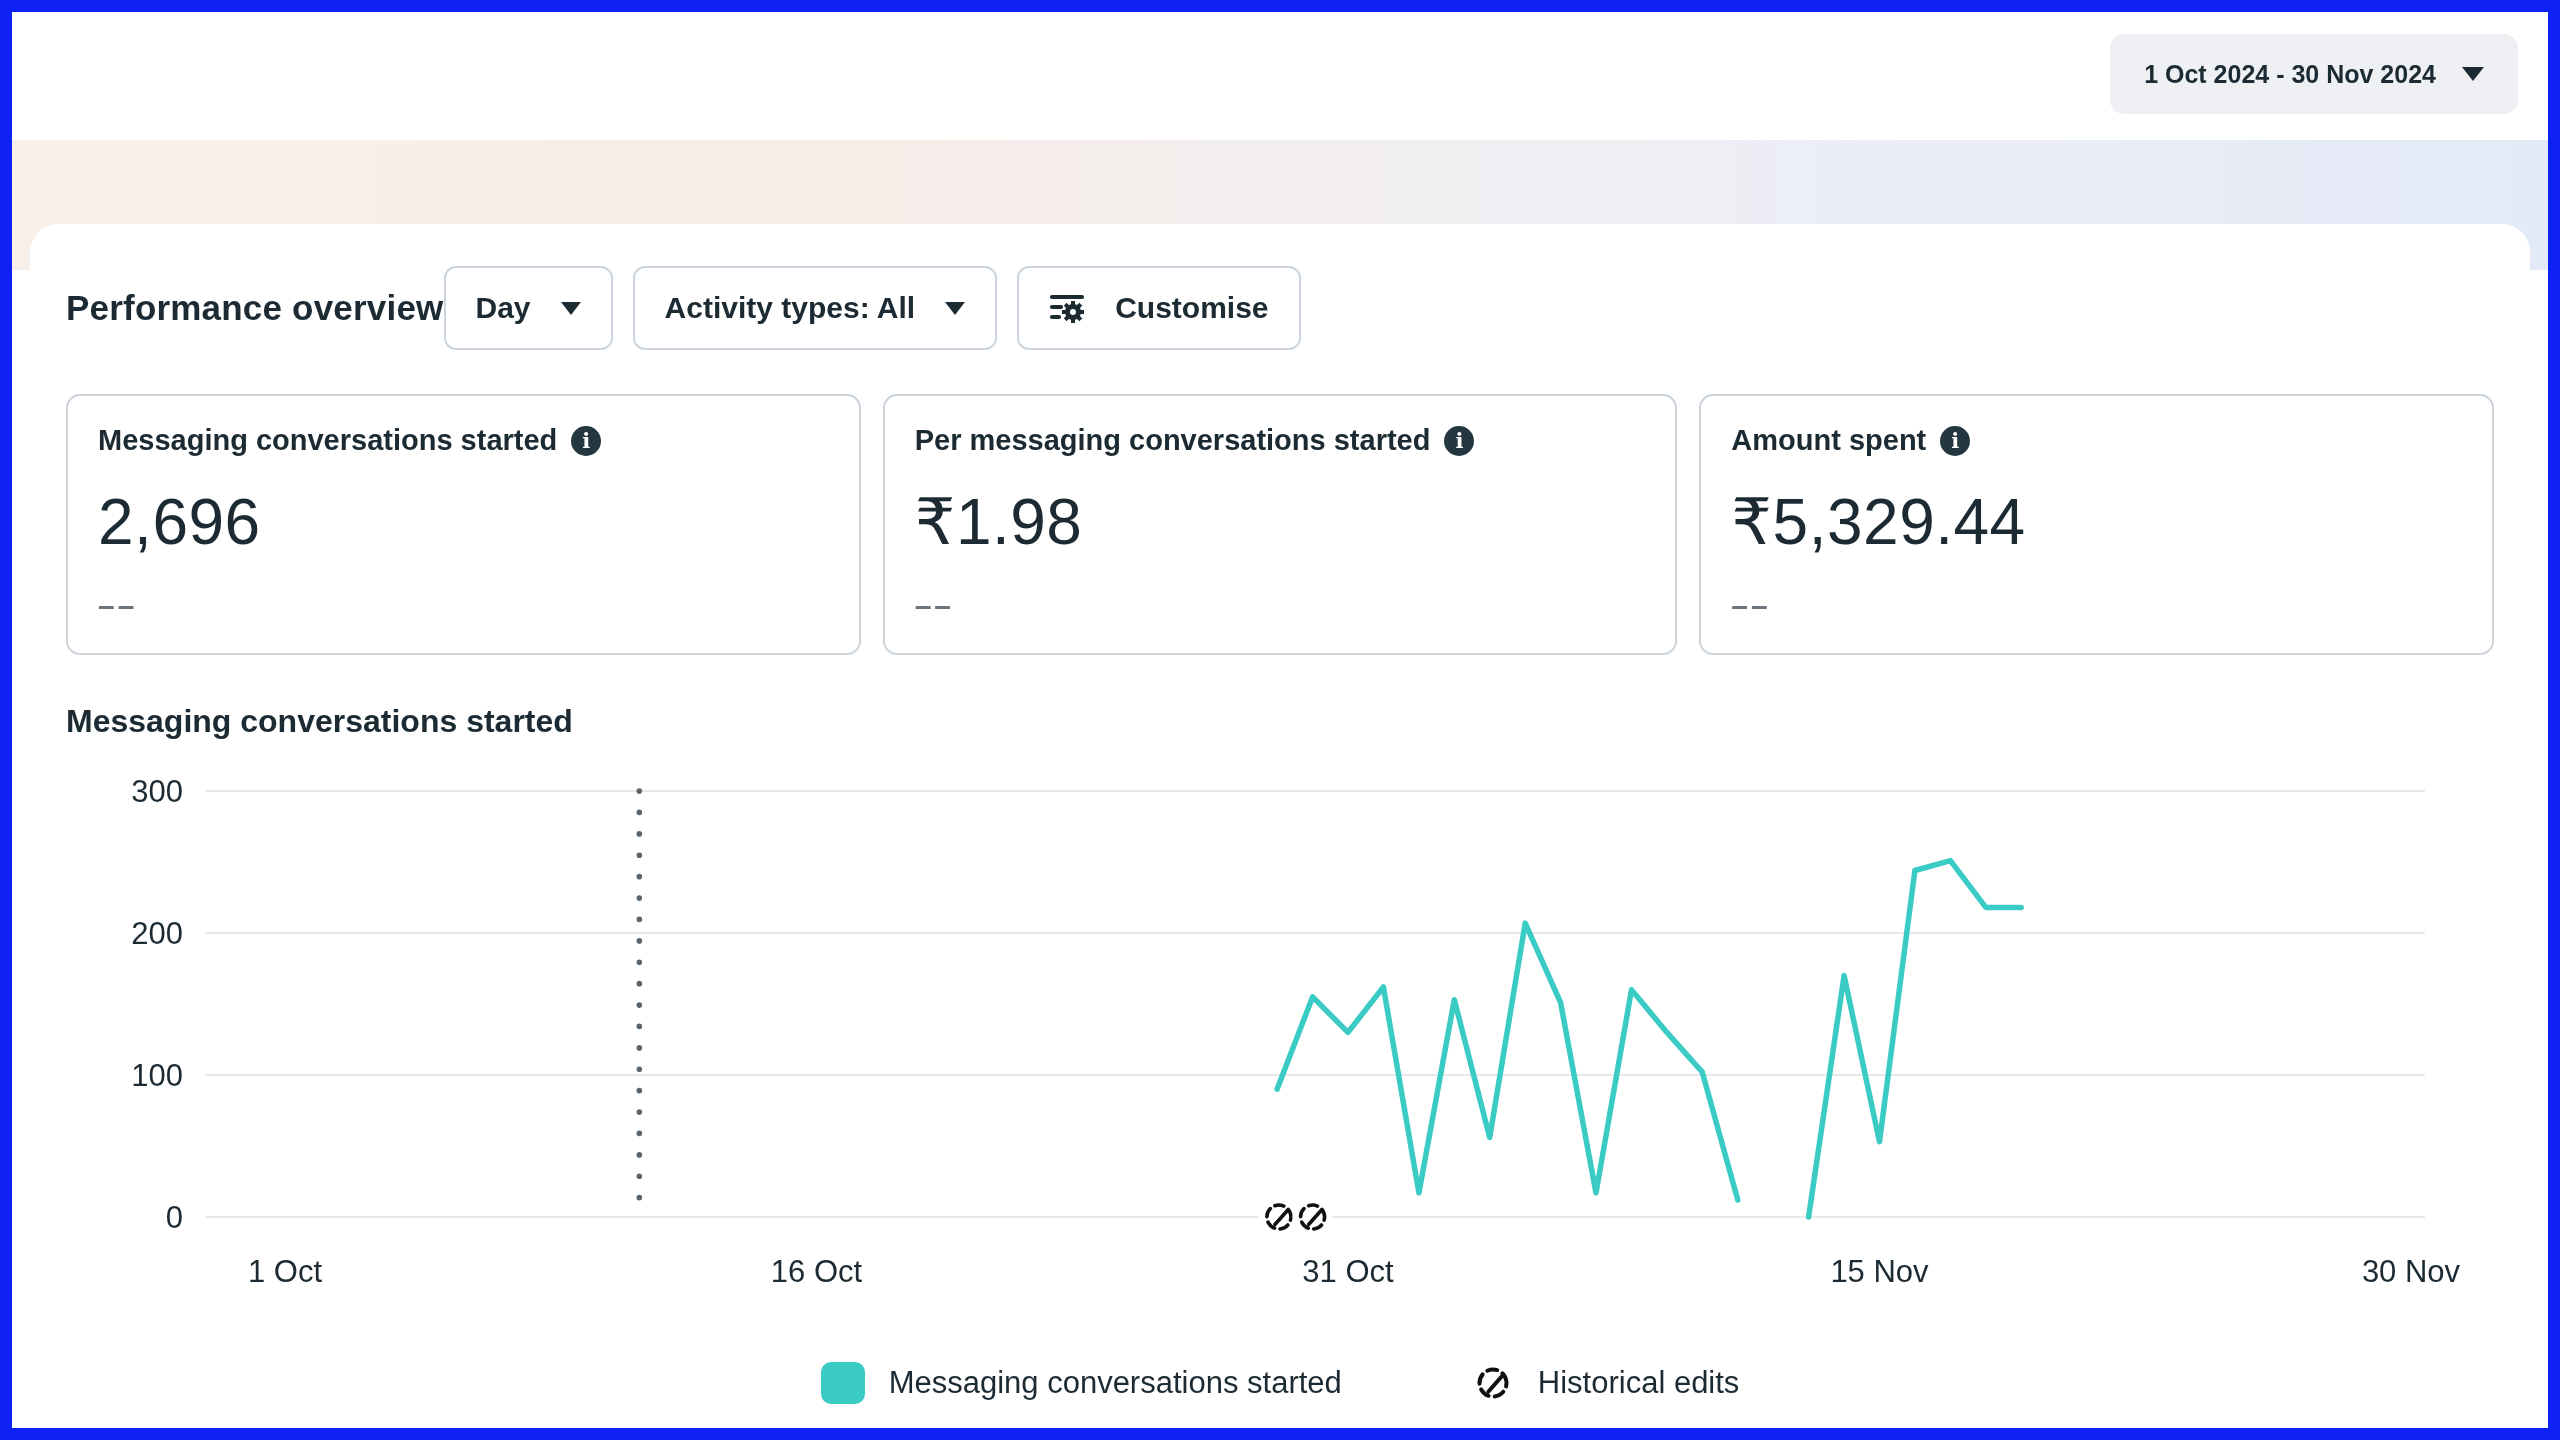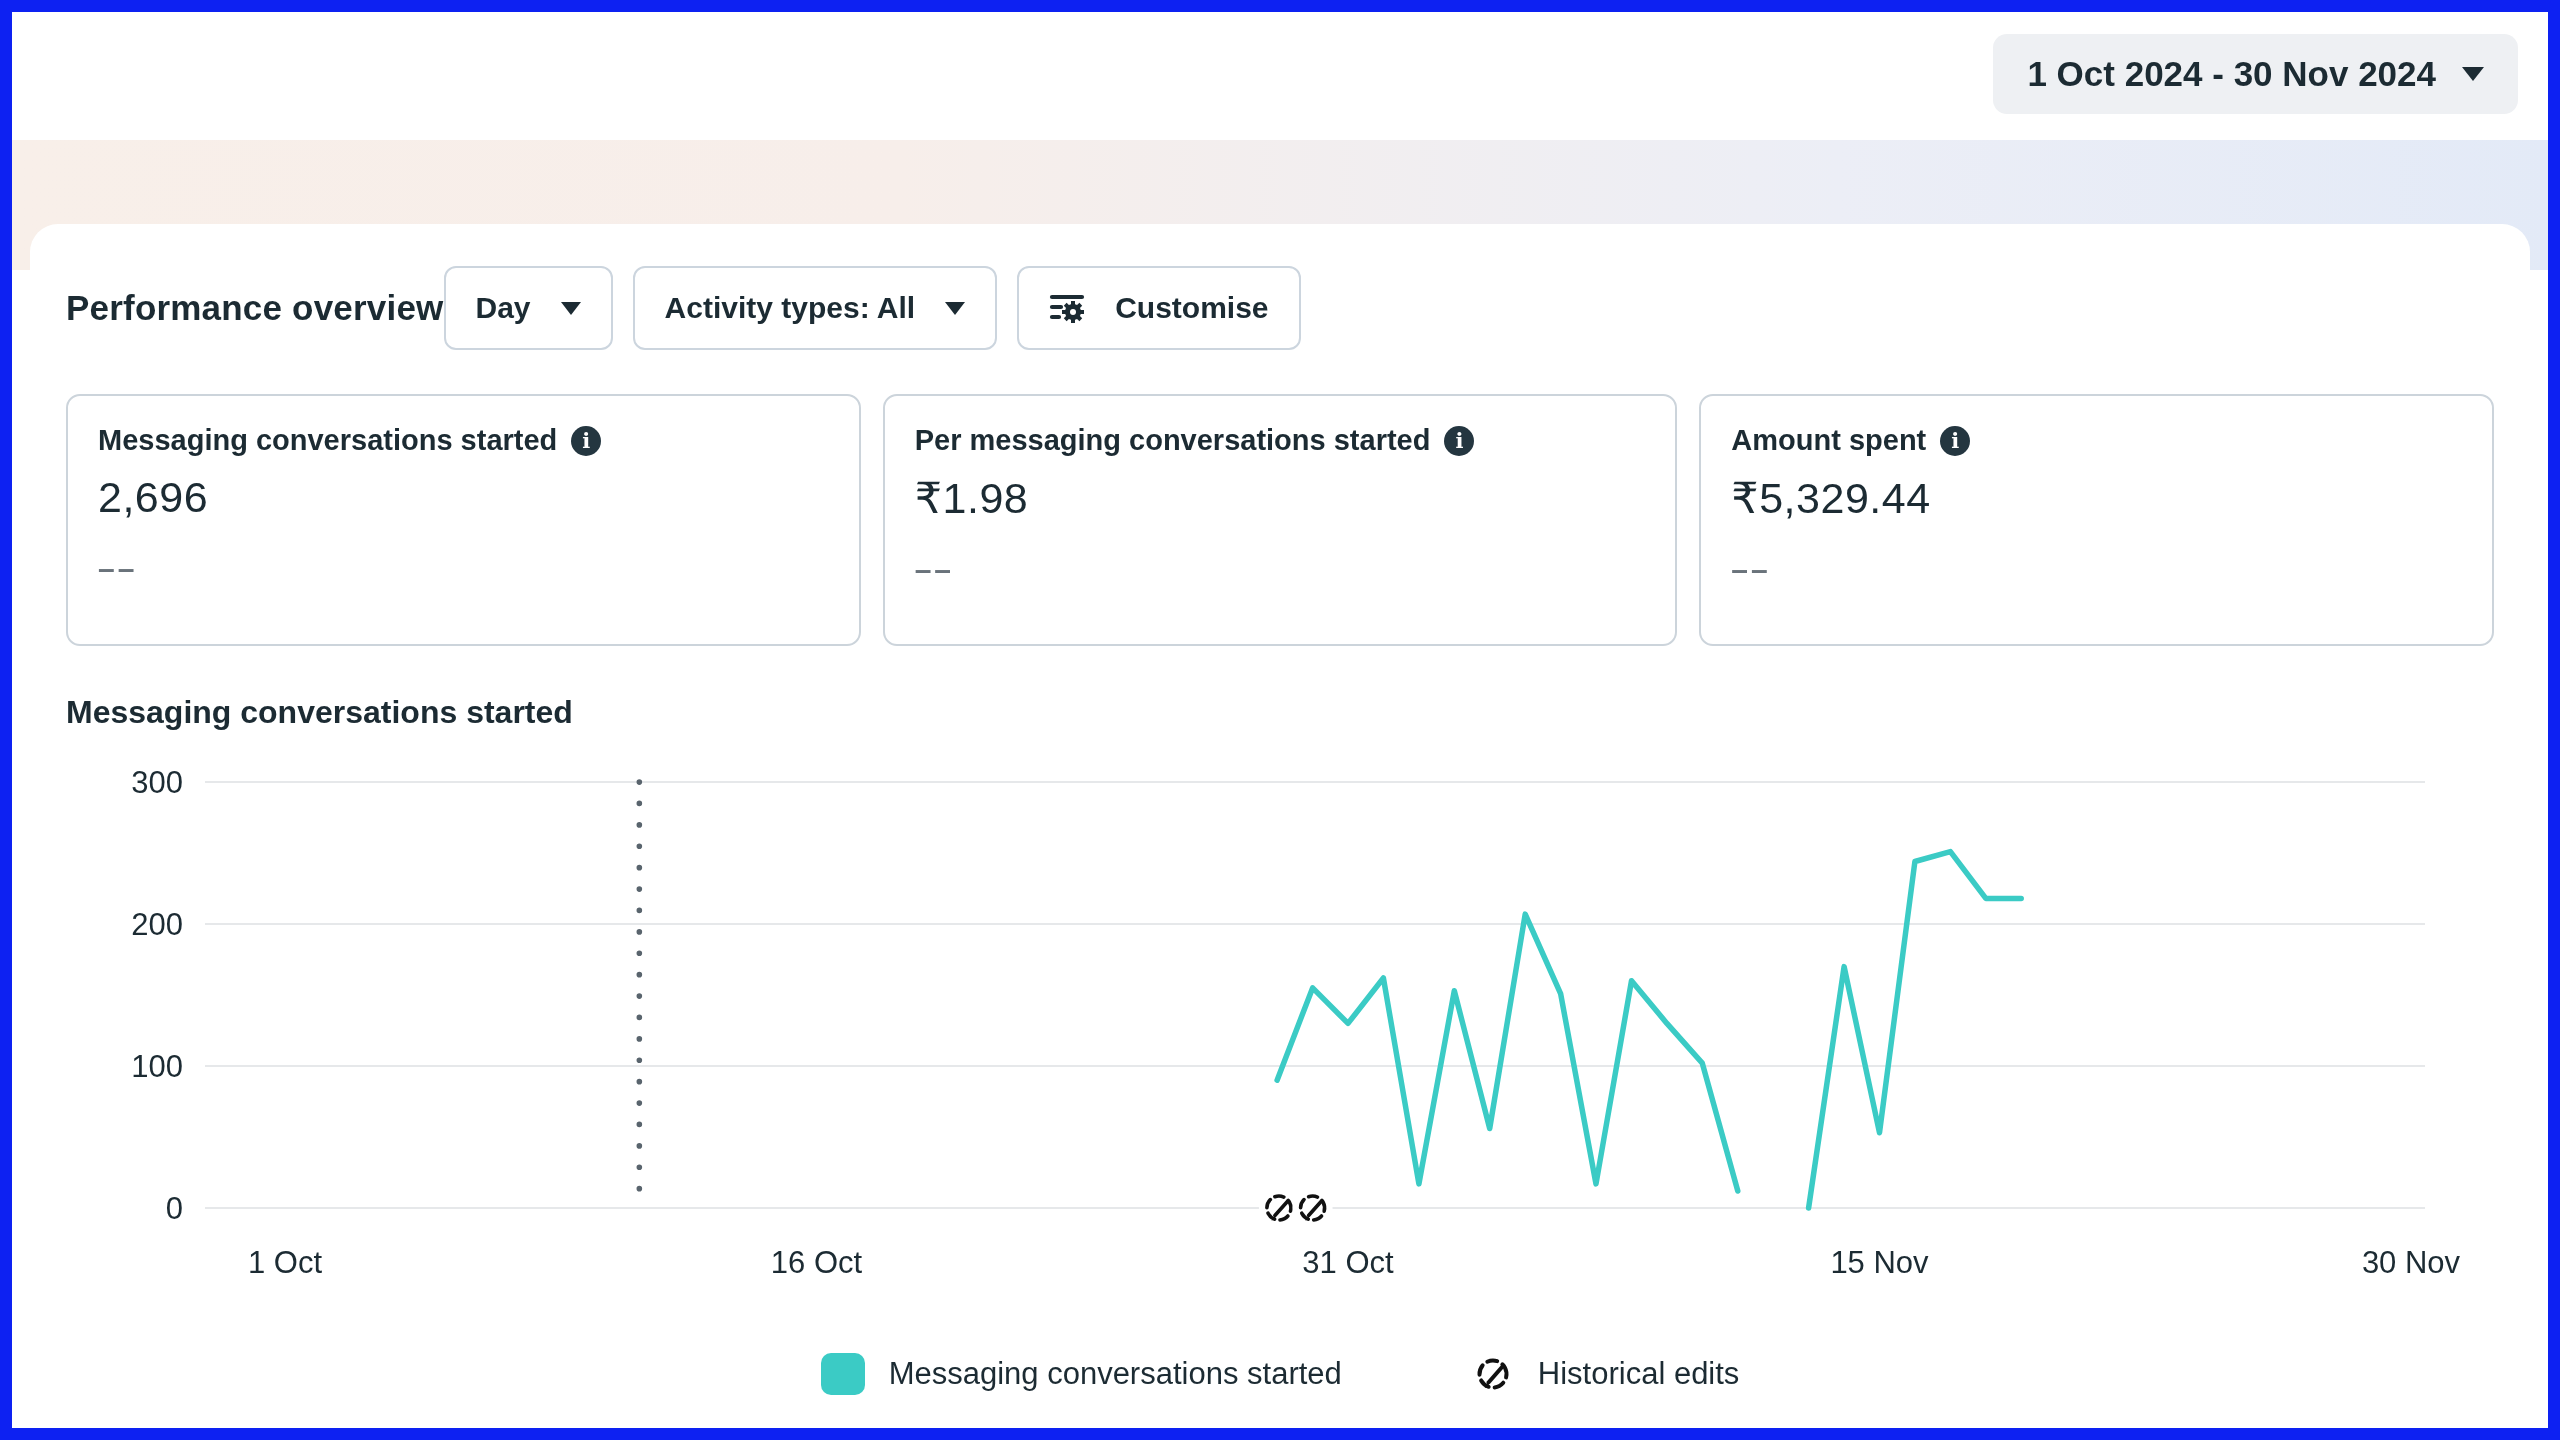--- a/index.html
+++ b/index.html
@@ -15,21 +15,21 @@
     position: absolute; inset: 0;
     border: 12px solid #0d21f2;
     pointer-events: none; z-index: 50;
   }
   
   .topbar { position: absolute; left: 12px; right: 12px; top: 12px; height: 128px; background: #ffffff; }
   .date-btn {
     position: absolute; right: 30px; top: 22px; height: 80px;
     display: flex; align-items: center; gap: 26px;
     background: #eef0f3; border: none; border-radius: 14px;
-    padding: 0 34px; font-size: 35px; font-weight: 700; color: #1c2b33;
+    padding: 0 34px; font-size: 25px; font-weight: 700; color: #1c2b33;
     cursor: pointer; font-family: inherit;
   }
   .caret { width: 0; height: 0; border-left: 11px solid transparent; border-right: 11px solid transparent; border-top: 14px solid #1c2b33; display: inline-block; }
   
   .gradient-band {
     position: absolute; left: 12px; right: 12px; top: 140px; height: 130px;
     background: linear-gradient(90deg, #f8efe9 0%, #f7eeea 35%, #eceef6 72%, #e3eaf7 100%);
   }
   
   .main-card {
@@ -54,21 +54,21 @@
     padding: 28px 30px 30px 30px; min-height: 252px; background: #fff;
   }
   .metric-label-row { display: flex; align-items: center; gap: 14px; }
   .metric-label { font-size: 29px; font-weight: 700; }
   .info-icon {
     width: 30px; height: 30px; border-radius: 50%; background: #243640;
     color: #fff; font-size: 21px; font-weight: 700; font-family: "DejaVu Serif", serif;
     display: inline-flex; align-items: center; justify-content: center; flex: 0 0 auto;
     cursor: pointer;
   }
-  .metric-value { font-size: 43px; font-weight: 400; margin-top: 16px; letter-spacing: .5px; }
+  .metric-value { font-size: 64px; font-weight: 400; margin-top: 28px; letter-spacing: .5px; }
   .metric-delta { font-size: 30px; font-weight: 700; color: #6a737b; margin-top: 30px; letter-spacing: 3px; }
   
   .chart-title { font-size: 32px; font-weight: 700; margin-top: 48px; }
   .chart-wrap { margin-top: 12px; margin-left: -14px; }
   .chart-wrap svg { display: block; }
   .legend { display: flex; justify-content: center; align-items: center; gap: 130px; margin-top: 10px; }
   .legend-item { display: flex; align-items: center; gap: 24px; font-size: 31px; color: #1c2b33; }
   .legend-swatch { width: 44px; height: 42px; border-radius: 10px; background: #3bcbc5; }
   .legend-item svg { display: block; }
 </style>

